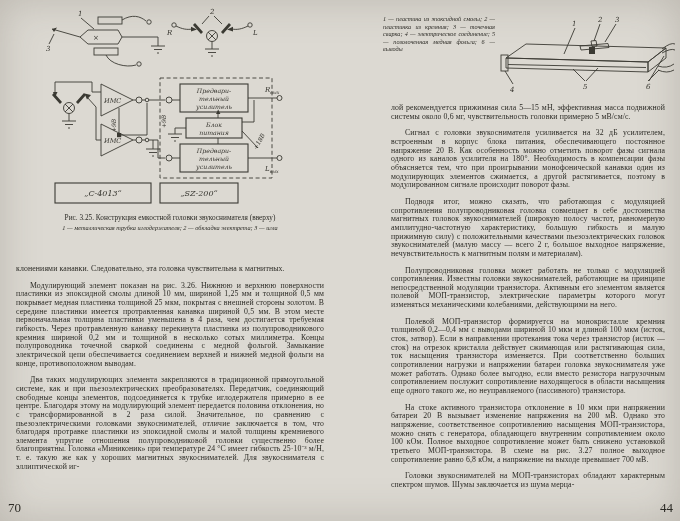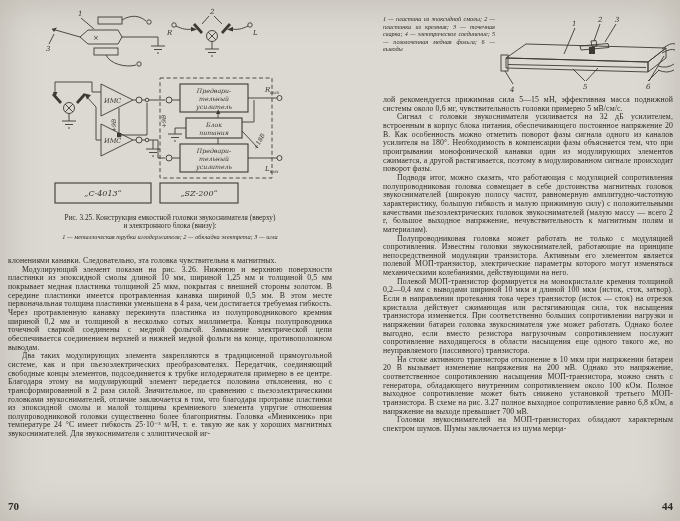--- a/index.html
+++ b/index.html
@@ -4,30 +4,30 @@
 <style>
   html,body{margin:0;padding:0;}
   .spread{
     position:relative;width:680px;height:521px;overflow:hidden;
     background:#dcd9d2;
     box-shadow:inset 0 0 40px rgba(90,85,70,.25);
     font-family:"Liberation Serif","DejaVu Serif",serif;
     color:#2b2a25;
   }
   .bodytext{position:absolute;font-size:7.8px;line-height:8.65px;text-align:justify;letter-spacing:.12px;}
-  .bodytext p{margin:0;text-indent:14px;}
+  .bodytext p{margin:8px;text-indent:14px;font-family:Liberation Serif, serif;}
   .bodytext p.noind{text-indent:0;}
   .caption{position:absolute;text-align:center;}
   .caption .capline{font-size:7.3px;line-height:8.4px;}
   .caption .legend{font-size:6.3px;line-height:7.6px;margin-top:2px;}
   .legend i, .capline i{font-style:italic;}
   .fig-caption-block{position:absolute;left:383px;top:12px;width:112px;}
   .fig-caption-block .captitle{font-size:7.3px;line-height:8.6px;text-align:center;}
   .fig-caption-block .caplegend{font-size:6.2px;line-height:7.5px;text-align:justify;margin-top:3px;}
-  .pagenum{position:absolute;font-size:11px;font-weight:bold;}
+  .pagenum{position:absolute;font-size:13px;}
   svg{position:absolute;}
   svg text{font-family:"DejaVu Serif","Liberation Serif",serif;font-style:italic;fill:#34332d;}
   .ln{fill:none;stroke:#3b3a33;stroke-width:0.9;}
   .thick{fill:none;stroke:#3b3a33;stroke-width:2.7;}
   .dash{fill:none;stroke:#3b3a33;stroke-width:0.9;stroke-dasharray:4 2.6;}
   .blk{fill:none;stroke:#3b3a33;stroke-width:1.1;}
   .term{fill:#dcd9d2;stroke:#3b3a33;stroke-width:0.9;}
   .solid{fill:#3b3a33;stroke:none;}
 </style>
 </head>
@@ -142,21 +142,20 @@
       <g>
         <rect class="blk" x="47" y="179" width="96" height="20"></rect>
         <text x="95" y="192" font-size="8" text-anchor="middle">„C-4013“</text>
         <rect class="blk" x="152" y="179" width="78" height="20"></rect>
         <text x="191" y="192" font-size="8" text-anchor="middle">„SZ-200“</text>
       </g>
     </svg>
 
     <div class="caption" style="left:8px;top:214px;width:324px">
       <div class="capline">Рис. 3.25. Конструкция емкостной головки звукоснимателя (вверху)</div>
-      <div class="capline">и электронного блока (внизу):</div>
       <div class="legend"><i>1 — металлическая трубка иглодержателя; 2 — обкладка электрета; 3 — игла</i></div>
     </div>
 
     <div class="bodytext" style="left:8px;top:257px;width:324px">
       <p class="noind">клонениями канавки. Следовательно, эта головка чувствительна к магнитных.</p>
       <p>Модулирующий элемент показан на рис. 3.26. Нижнюю и верхнюю поверхности пластинки из эпоксидной смолы длиной 10 мм, шириной 1,25 мм и толщиной 0,5 мм покрывает медная пластинка толщиной 25 мкм, покрытая с внешней стороны золотом. В середине пластинки имеется протравленная канавка шириной 0,5 мм. В этом месте первоначальная толщина пластинки уменьшена в 4 раза, чем достигается требуемая гибкость. Через протравленную канавку перекинута пластинка из полупроводникового кремния шириной 0,2 мм и толщиной в несколько сотых миллиметра. Концы полупроводника точечной сваркой соединены с медной фольгой. Замыкание электрической цепи обеспечивается соединением верхней и нижней медной фольги на конце, противоположном выводам.</p>
       <p>Два таких модулирующих элемента закрепляются в традиционной прямоугольной системе, как и при пьезоэлектрических преобразователях. Передатчик, соединяющий свободные концы элементов, подсоединяется к трубке иглодержателя примерно в ее центре. Благодаря этому на модулирующий элемент передается половина отклонения, но с трансформированной в 2 раза силой. Значительное, по сравнению с пьезоэлектрическими головками звукоснимателей, отличие заключается в том, что благодаря протравке пластинки из эпоксидной смолы и малой толщины кремниевого элемента упругие отношения полупроводниковой головки существенно более благоприятны. Головка «Миниконик» при температуре 24 °С имеет гибкость 25·10⁻³ м/Н, т. е. такую же как у хороших магнитных звукоснимателей. Для звукоснимателя с эллиптической иг-</p>
     </div>
 
     <div class="pagenum" style="left:8px;top:500px">70</div>

